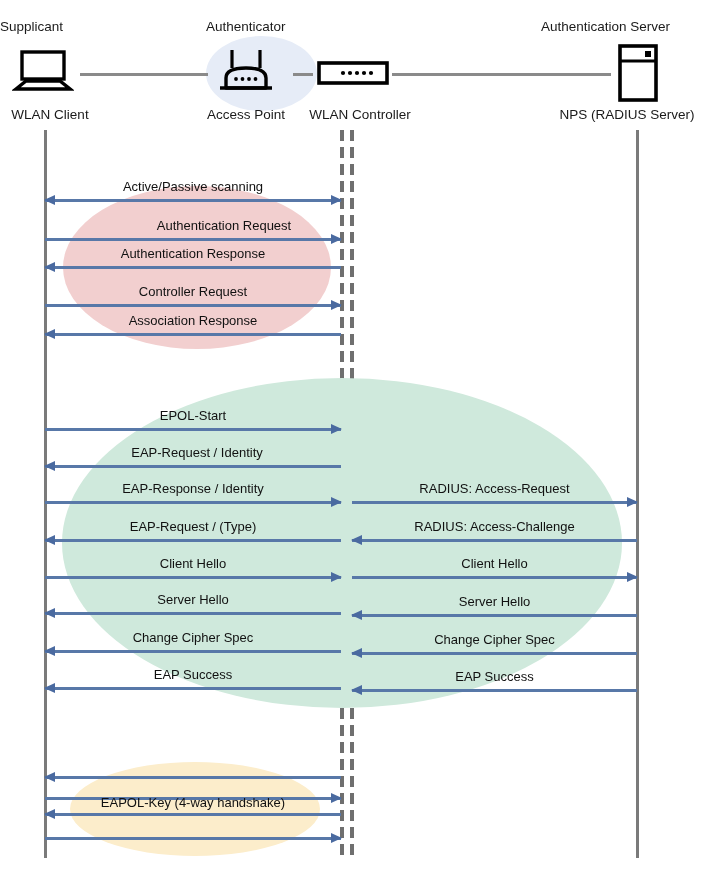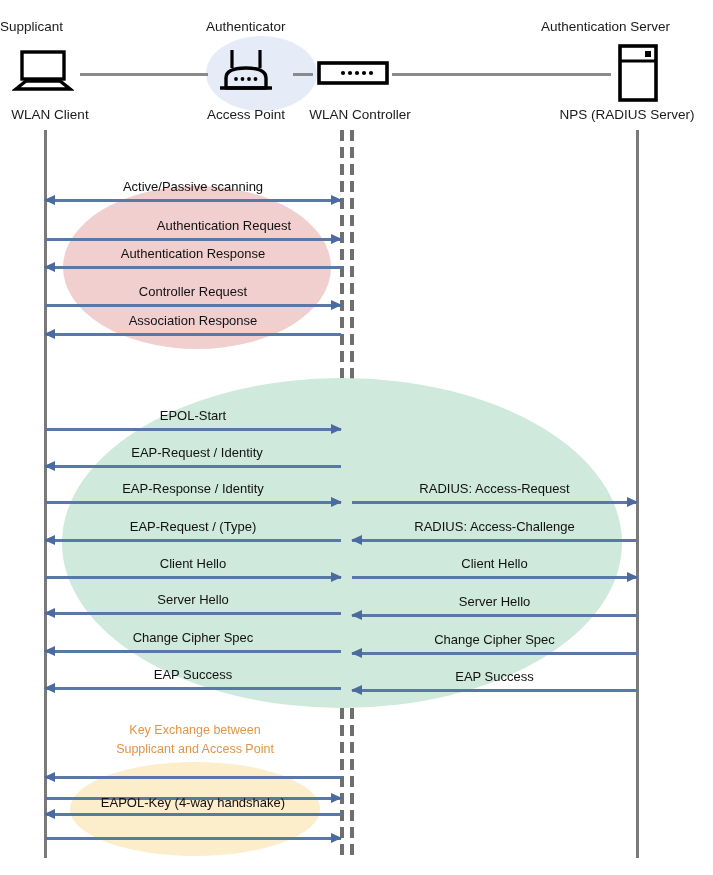--- a/index.html
+++ b/index.html
@@ -230,24 +230,20 @@
     <div class="msg-label" style="left:0;width:296px;">EAP Success</div>
   </div>
 
   <div class="msg" style="left:352px;top:689px;width:285px;">
     <div class="msg-line"></div>
     <div class="arrow-head arrow-left"></div>
     <div class="msg-label" style="left:0;width:285px;">EAP Success</div>
   </div>
 
   <div class="phase-ellipse" style="left:70px;top:762px;width:250px;height:94px;background:#fcedcb;"></div>
-  <div class="phase-label" style="left:70px;top:721px;width:250px;color:#e0944a;">
-    <span>Key Exchange between</span><br>
-    <span>Supplicant and Access Point</span>
-  </div>
 
   <div class="msg" style="left:45px;top:776px;width:296px;">
     <div class="msg-line"></div>
     <div class="arrow-head arrow-left"></div>
     <div class="msg-label" style="left:0;width:296px;"></div>
   </div>
 
   <div class="msg" style="left:45px;top:797px;width:296px;">
     <div class="msg-line"></div>
     <div class="arrow-head arrow-right"></div>

